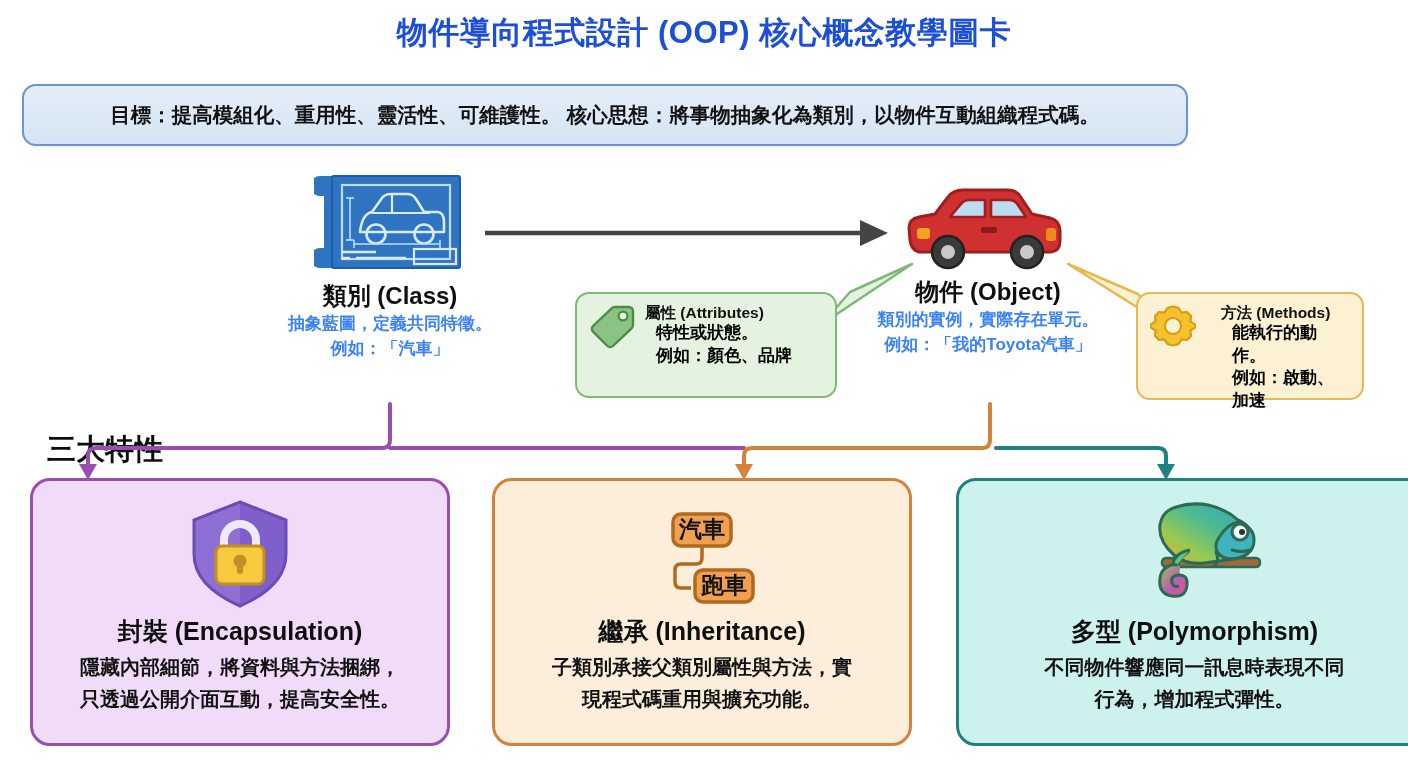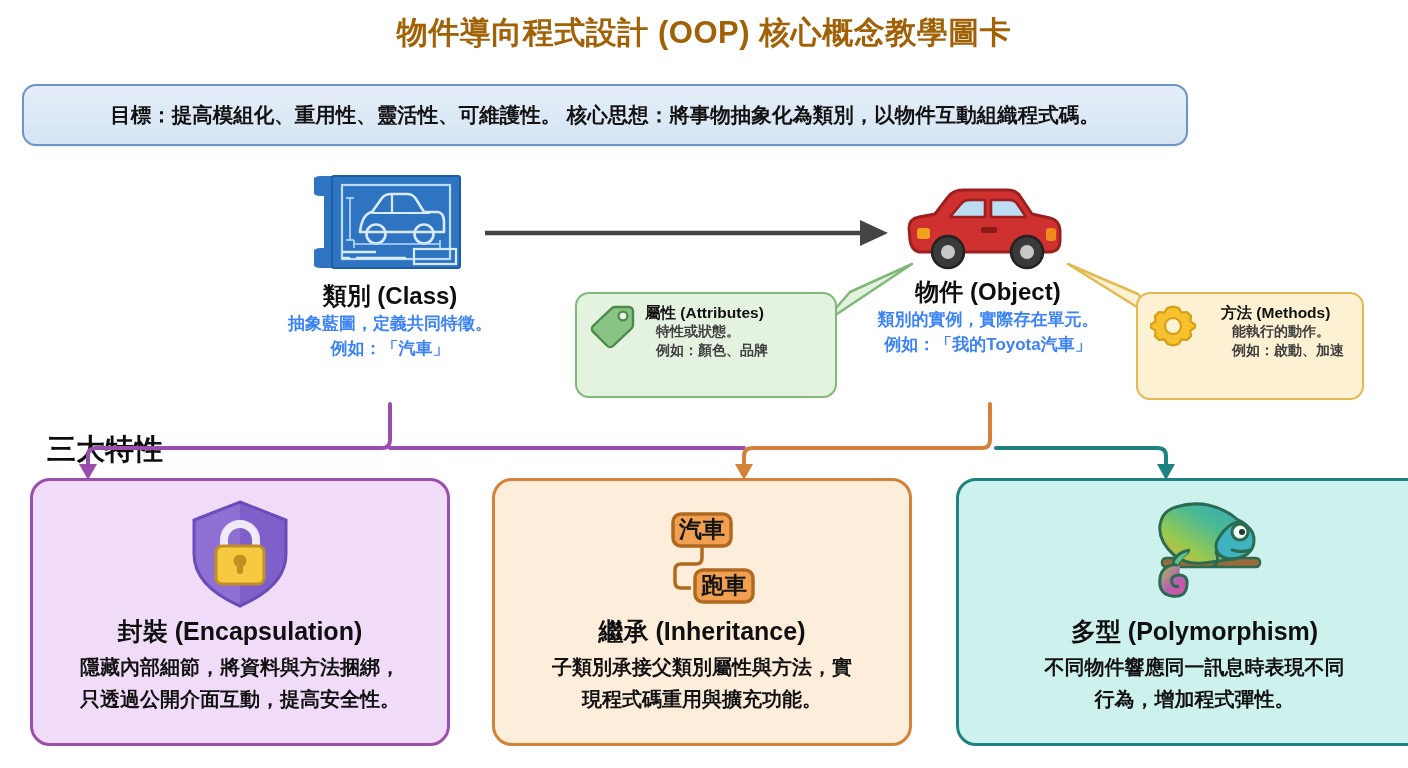--- a/index.html
+++ b/index.html
@@ -8,21 +8,21 @@
     background: #ffffff;
     font-family: "Liberation Sans", "DejaVu Sans", sans-serif;
     overflow: hidden;
   }
   #stage { position: relative; width: 1408px; height: 768px; }
 
   
   .title {
     position: absolute; left: 0; top: 12px; width: 1408px;
     text-align: center;
-    font-size: 31px; font-weight: bold; color: #a16207;
+    font-size: 31px; font-weight: bold; color: #1d4ed8;
     letter-spacing: 0.5px;
   }
 
   
   .goal-banner {
     position: absolute; left: 22px; top: 84px;
     width: 1166px; height: 62px;
     background: linear-gradient(180deg,#e4eef8 0%, #d5e4f3 100%);
     border: 2px solid #6b95c9;
     border-radius: 14px;
@@ -49,21 +49,21 @@
     position: absolute; border-radius: 14px; border: 2px solid;
     display: flex; align-items: flex-start; gap: 10px; padding: 9px 12px;
   }
   .callout-attr { left: 575px; top: 292px; width: 262px; height: 106px;
     background: #e4f3e0; border-color: #7fb877; }
   .callout-meth { left: 1136px; top: 292px; width: 228px; height: 108px;
     background: #fcf1d2; border-color: #e3b951; gap: 25px; }
   .callout-icon { flex: 0 0 auto; width: 46px; height: 46px; }
   .callout-body { text-align: left; }
   .callout-title { font-size: 15.5px; font-weight: bold; color: #111; line-height: 1.25; }
-  .callout-line  { font-size: 14px; font-weight: bold; color: #404040; line-height: 1.32; padding-left: 11px; }
+  .callout-line  { font-size: 17px; font-weight: bold; color: #000000; line-height: 1.32; padding-left: 11px; }
   .callout-tail { position: absolute; pointer-events: none; }
 
   
   .section-label {
     position: absolute; left: 47px; top: 430px;
     font-size: 29px; font-weight: bold; color: #0d0d0d;
   }
 
   
   .connectors { position: absolute; left: 0; top: 396px; width: 1408px; height: 90px; }

